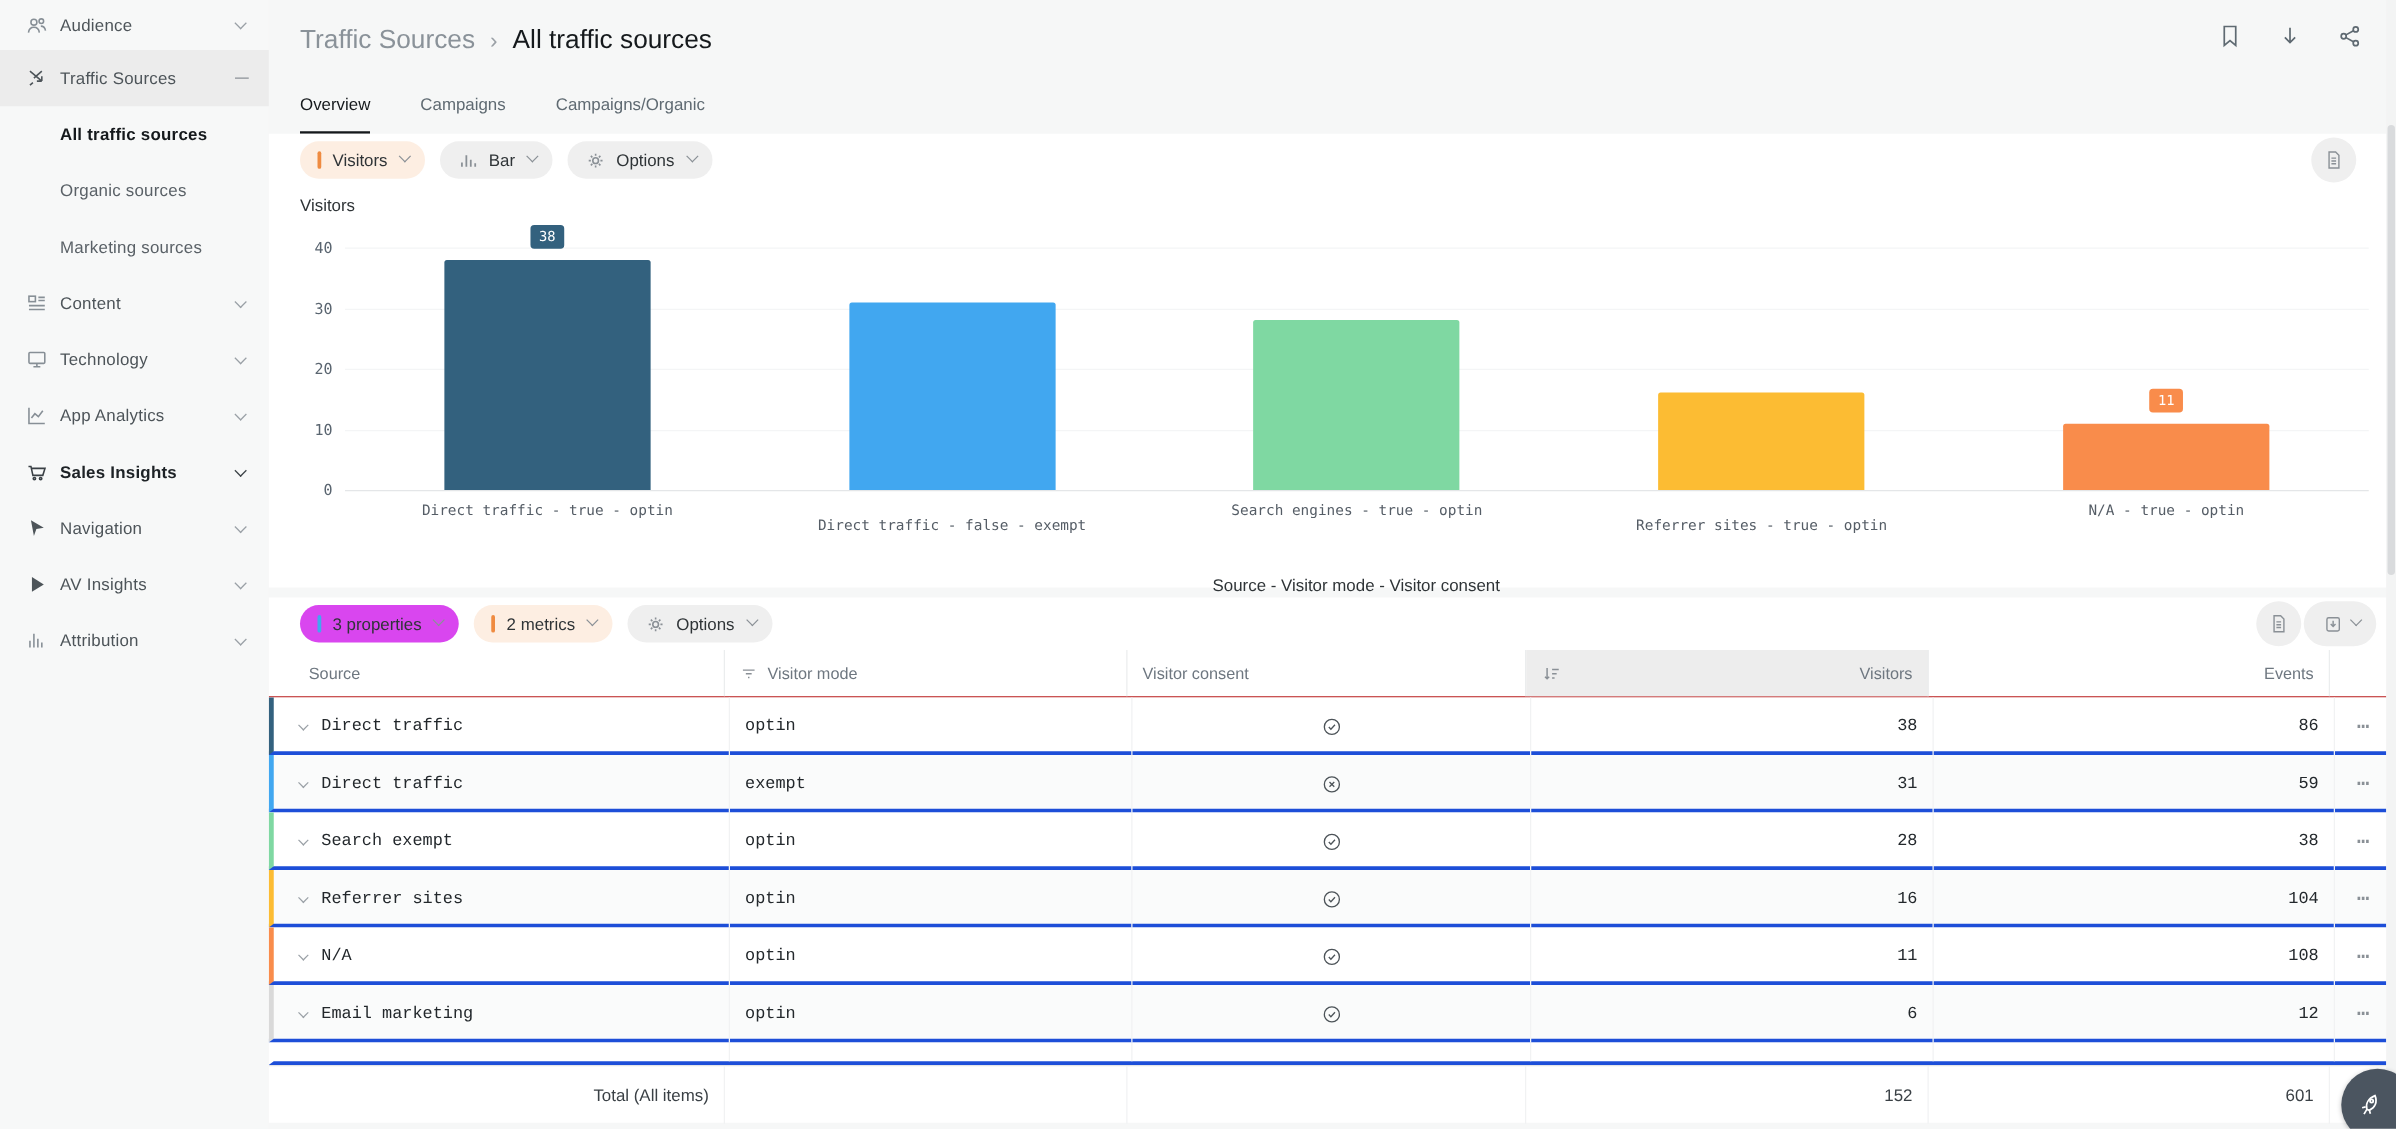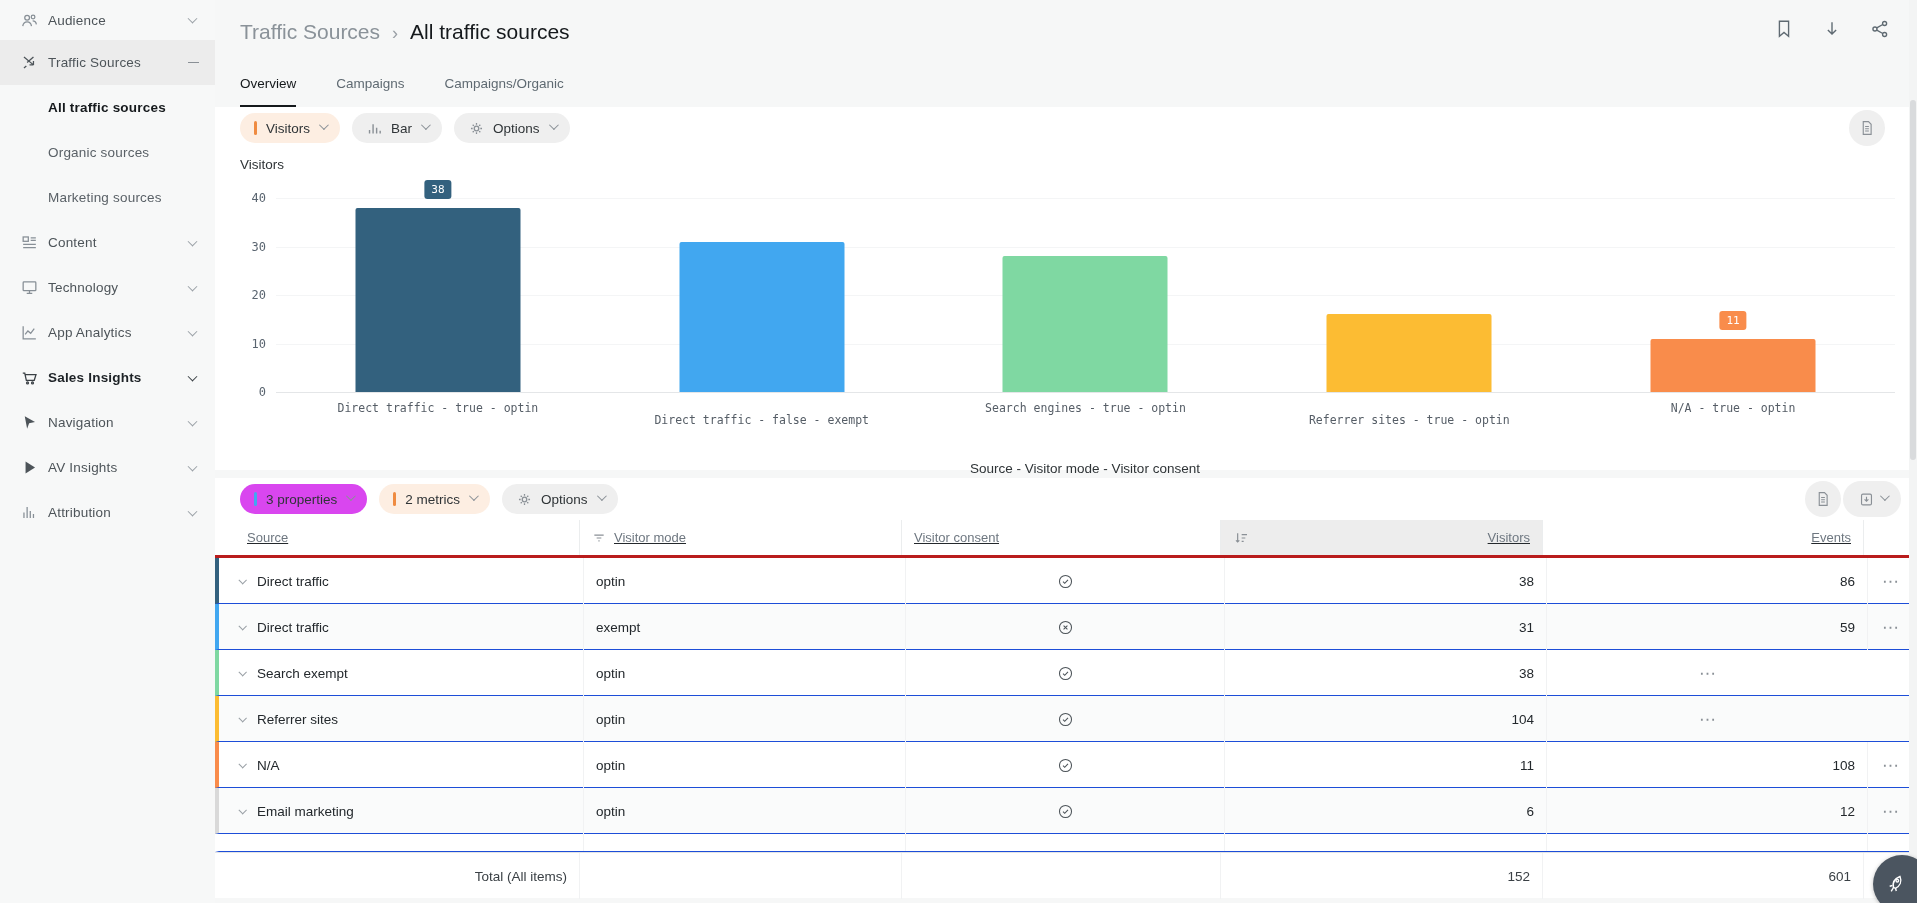--- a/index.html
+++ b/index.html
@@ -61,29 +61,29 @@
   .slots { position:absolute; left:36px; right:0; top:0; bottom:0; display:flex; }
   .bar-slot { flex:1; position:relative; }
   .bar { position:absolute; bottom:0; left:50%; transform:translateX(-50%); width:165px; border-radius:2px 2px 0 0; }
   .bar-badge { position:absolute; left:50%; transform:translateX(-50%); color:#fff; font-family:"DejaVu Sans Mono", monospace; font-size:11px; padding:3px 7px; border-radius:3px; }
   .cat-label { position:absolute; top:calc(100% + 9px); left:0; right:0; text-align:center; font-family:"DejaVu Sans Mono", monospace; font-size:11.5px; color:#555d66; white-space:nowrap; }
   .bar-slot:nth-child(even) .cat-label { top:calc(100% + 21px); }
   .axis-title { position:absolute; left:60px; right:14px; top:326px; text-align:center; font-size:13.5px; color:#2f3437;margin-top:28px; }
 
   
   .tgrid { display:grid; grid-template-columns:365px 322px 319px 322px 321px 45px; }
-  .thead { position:absolute; left:0; right:0; top:42px; height:38px; border-bottom:3px solid #b91c1c;text-decoration:underline; }
+  .thead { position:absolute; left:0; right:0; top:42px; height:38px; border-bottom:1px solid #b91c1c; }
   .th { display:flex; align-items:center; font-size:13px; color:#6e7780; border-right:1px solid #ebedee; padding:0 12px; }
   .th:last-child { border-right:none; }
   .th.right { justify-content:flex-end; }
   .th.sorted { background:#ededed; position:relative; }
   .th .sort-ico { position:absolute; left:12px; width:16px; height:16px; }
   .th .filter-ico { width:14px; height:14px; margin-right:8px; }
   .tbody { position:absolute; left:0; right:0; top:80px; }
-  .t-row { height:46px; border-bottom:1px solid #1d4ed8; border-left:4px solid transparent; background:#fff; }
+  .t-row { height:46px; border-bottom:3px solid #1d4ed8; border-left:4px solid transparent; background:#fff;font-family:Liberation Mono, monospace; }
   .t-row.alt { background:#fafbfb; }
   .t-row.partial { height:18px; overflow:hidden; }
   .td { display:flex; align-items:center; font-size:13.5px; color:#23282c; border-right:1px solid #f1f2f3; padding:0 12px; height:46px; }
   .td:last-child { border-right:none; }
   .td.num { justify-content:flex-end; }
   .td.center { justify-content:center; }
   .td .row-chev { width:6px; height:6px; border-right:1.3px solid #9aa0a6; border-bottom:1.3px solid #9aa0a6; transform:rotate(45deg) translateY(-1px); margin:0 12px 0 8px; flex:0 0 6px; cursor:pointer; }
   .actions-cell::before { content:"⋯"; color:#8a9096; font-size:17px; cursor:pointer; }
   .t-total { height:46px; border-top:1px solid #e2e4e6; background:#fff; }
   .t-total .td { color:#3a4045; }
@@ -421,38 +421,40 @@
         </div>
       <div class="td">optin</div>
       <div class="td center">
           <span>
             <svg class="ic" width="17" height="17" viewBox="0 0 24 24" fill="none" stroke="#4d5459" stroke-width="1.5">
               <circle cx="12" cy="12" r="8.5"></circle>
               <path d="M8.5 12.2l2.4 2.4 4.6-5"></path>
             </svg>
           </span>
         </div>
+      <div class="td num">28</div>
       <div class="td num">38</div>
       <div class="td center actions-cell"></div>
     </div>
 
     <div class="t-row tgrid alt" style="border-left-color: rgb(252, 188, 51);">
       <div class="td">
           <span class="row-chev"></span>
           <span>Referrer sites</span>
         </div>
       <div class="td">optin</div>
       <div class="td center">
           <span>
             <svg class="ic" width="17" height="17" viewBox="0 0 24 24" fill="none" stroke="#4d5459" stroke-width="1.5">
               <circle cx="12" cy="12" r="8.5"></circle>
               <path d="M8.5 12.2l2.4 2.4 4.6-5"></path>
             </svg>
           </span>
         </div>
+      <div class="td num">16</div>
       <div class="td num">104</div>
       <div class="td center actions-cell"></div>
     </div>
 
     <div class="t-row tgrid" style="border-left-color: rgb(249, 140, 75);">
       <div class="td">
           <span class="row-chev"></span>
           <span>N/A</span>
         </div>
       <div class="td">optin</div>

